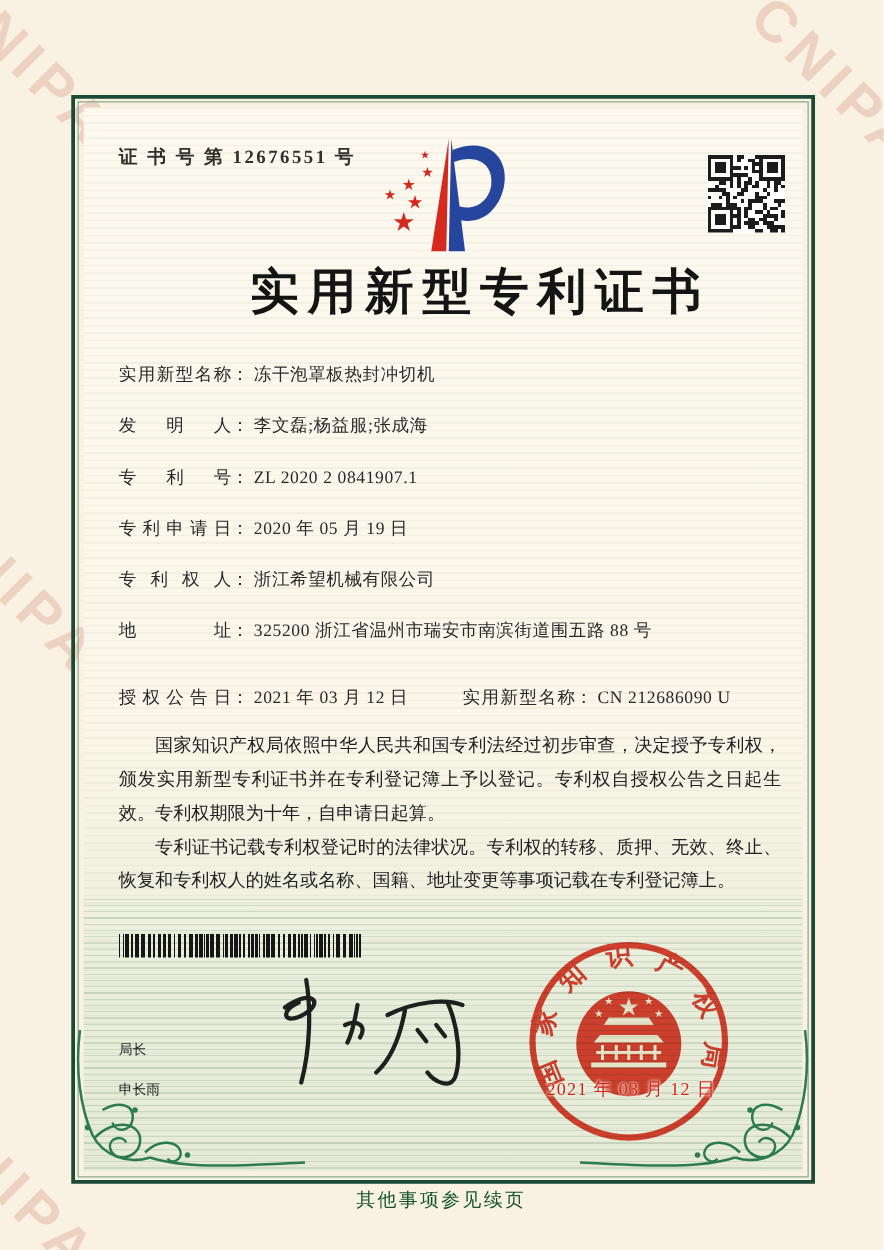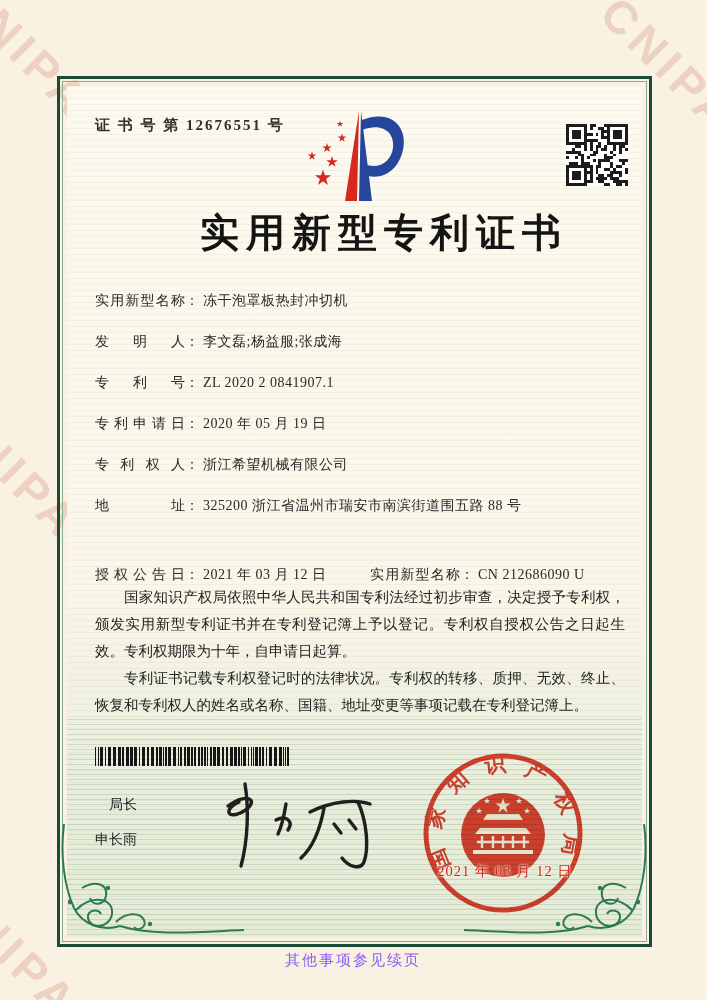--- a/index.html
+++ b/index.html
@@ -30,43 +30,43 @@
     background-repeat:no-repeat,repeat,no-repeat;}
   
   .cert-no{position:absolute;left:95px;top:116px;z-index:4;font-size:15px;letter-spacing:2px;color:#33302c;font-weight:bold;}
   .logo{position:absolute;left:296px;top:108px;z-index:4;}
   .qr{position:absolute;left:566px;top:124px;width:62px;height:62px;z-index:4;background:#fff;}
   .title{position:absolute;left:53px;top:206px;width:662px;z-index:4;text-align:center;
          font-size:39px;font-weight:600;letter-spacing:7px;color:#141414;}
   
   .fields{position:absolute;left:95px;top:290px;width:535px;z-index:4;font-size:14px;color:#2a2a2a;}
   .frow{position:relative;height:41px;line-height:22px;white-space:nowrap;}
-  .frow.last{margin-top:28px;}
+  .frow.last{margin-top:12px;}
   .f-label{display:inline-block;width:90px;text-align:justify;text-align-last:justify;vertical-align:top;}
   .f-colon{display:inline-block;vertical-align:top;}
   .f-value{display:inline-block;margin-left:4px;vertical-align:top;letter-spacing:.5px;}
   .fgroup2{position:absolute;left:275px;top:0;}
   
   .body-text{position:absolute;left:95px;top:584px;width:530px;z-index:4;
              font-size:14.5px;line-height:27px;color:#222;text-align:justify;}
   .body-text p{margin:0;text-indent:2em;}
   
   .barcode{position:absolute;left:95px;top:747px;z-index:4;}
-  .officer{position:absolute;left:95px;top:796px;z-index:4;
-           font-family:"Liberation Sans","DejaVu Sans",sans-serif;font-size:14px;color:#222;text-align:right;}
+  .officer{position:absolute;left:95px;top:832px;z-index:4;
+           font-family:"Liberation Sans","DejaVu Sans",sans-serif;font-size:11px;color:#222;}
   .officer .o-name{margin-top:17px;}
   .signature{position:absolute;left:198px;top:778px;z-index:4;}
   .seal{position:absolute;left:418px;top:748px;z-index:5;opacity:.93;mix-blend-mode:multiply;}
   .seal-date{position:absolute;left:420px;top:862px;width:170px;z-index:6;text-align:center;
              color:#cf2418;font-size:14.5px;letter-spacing:1px;
              text-shadow:0 0 3px #fdf9ee,0 0 2px #fdf9ee;}
   .page-num{position:absolute;left:57px;top:903px;width:592px;z-index:4;text-align:center;
             font-size:13.5px;letter-spacing:1px;color:#2e2e2e;}
   .footer-note{position:absolute;left:57px;top:951px;width:592px;z-index:3;text-align:center;
-               font-size:15px;letter-spacing:2px;color:#8b5cf6;}
+               font-size:15px;letter-spacing:2px;color:#14532d;}
   .ornament{position:absolute;z-index:3;}
   .orn-left{left:56px;top:824px;}
   .orn-right{left:462px;top:824px;transform:scale(-1,1);}
 </style>
 </head>
 <body>
 
 <div class="page">
 
   <span class="wm wm-pink" style="left:-18px;top:-30px;">CNIPA</span>

